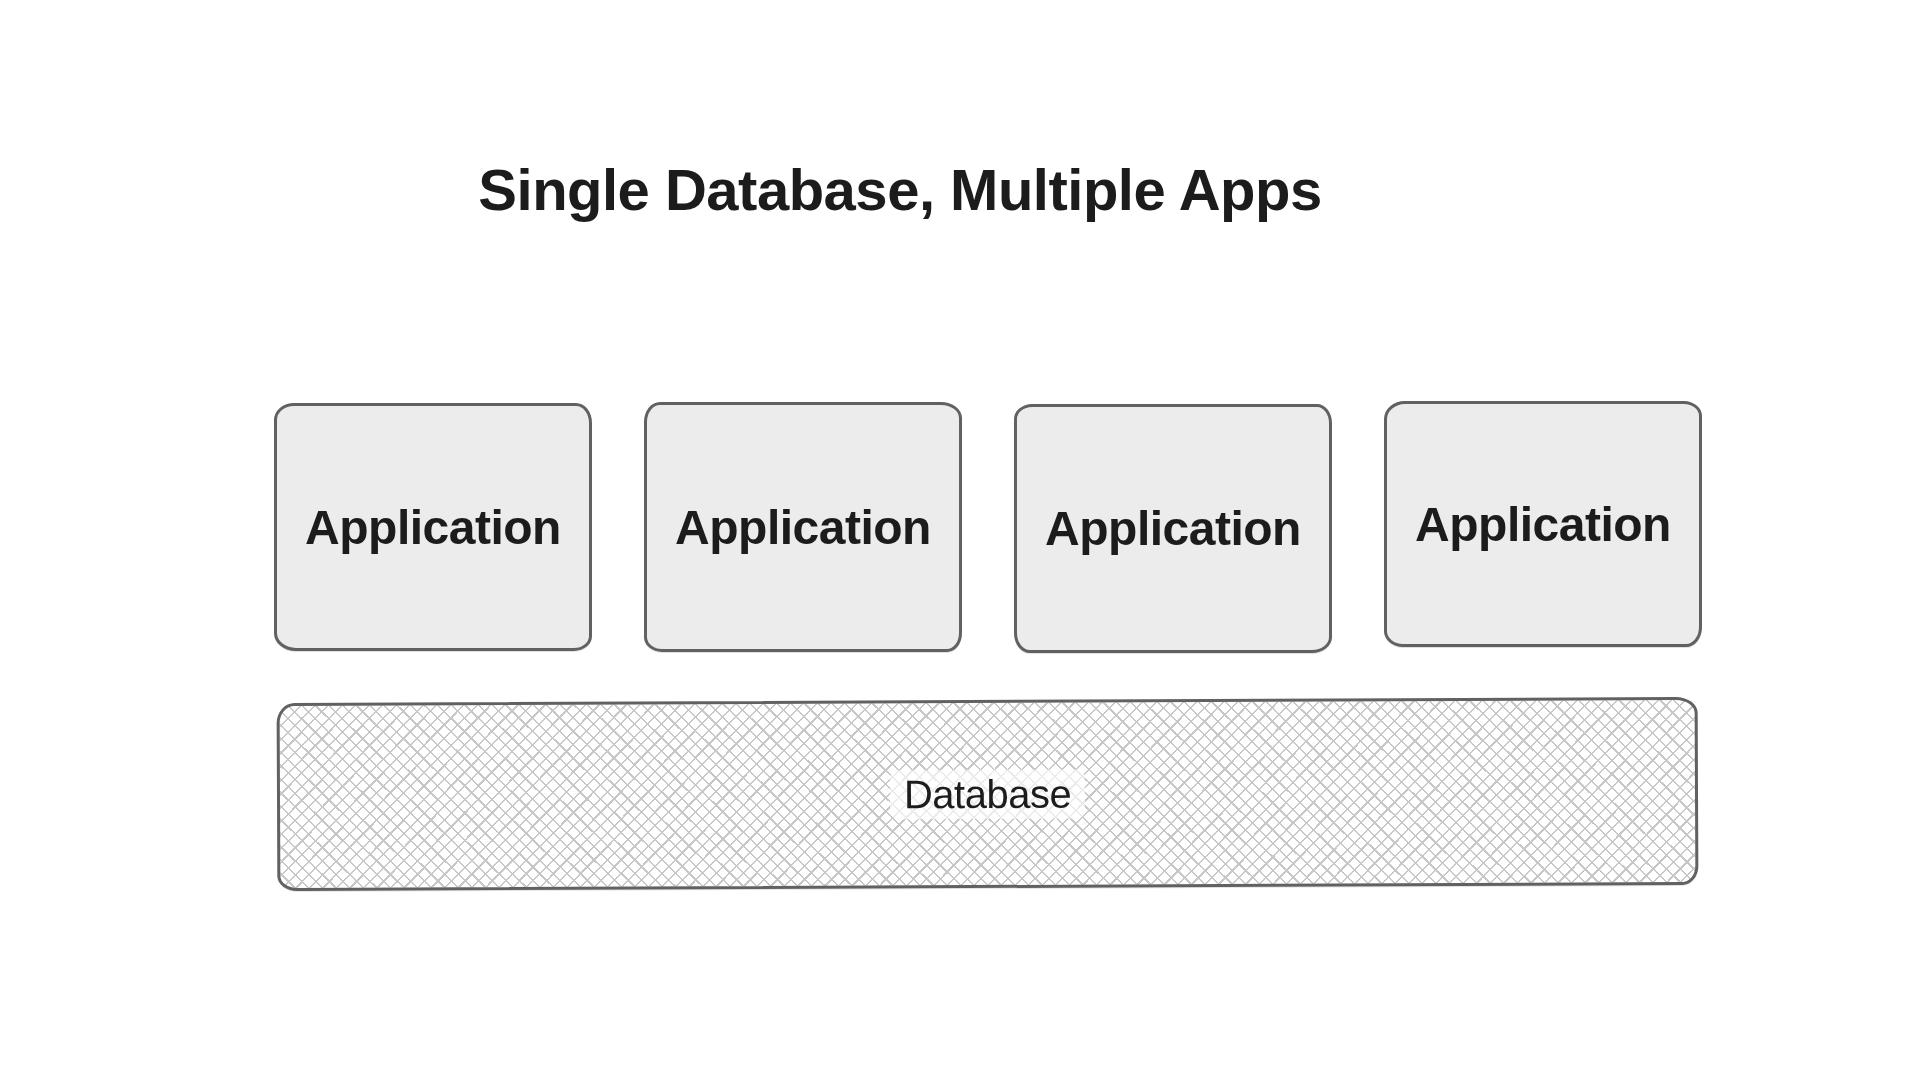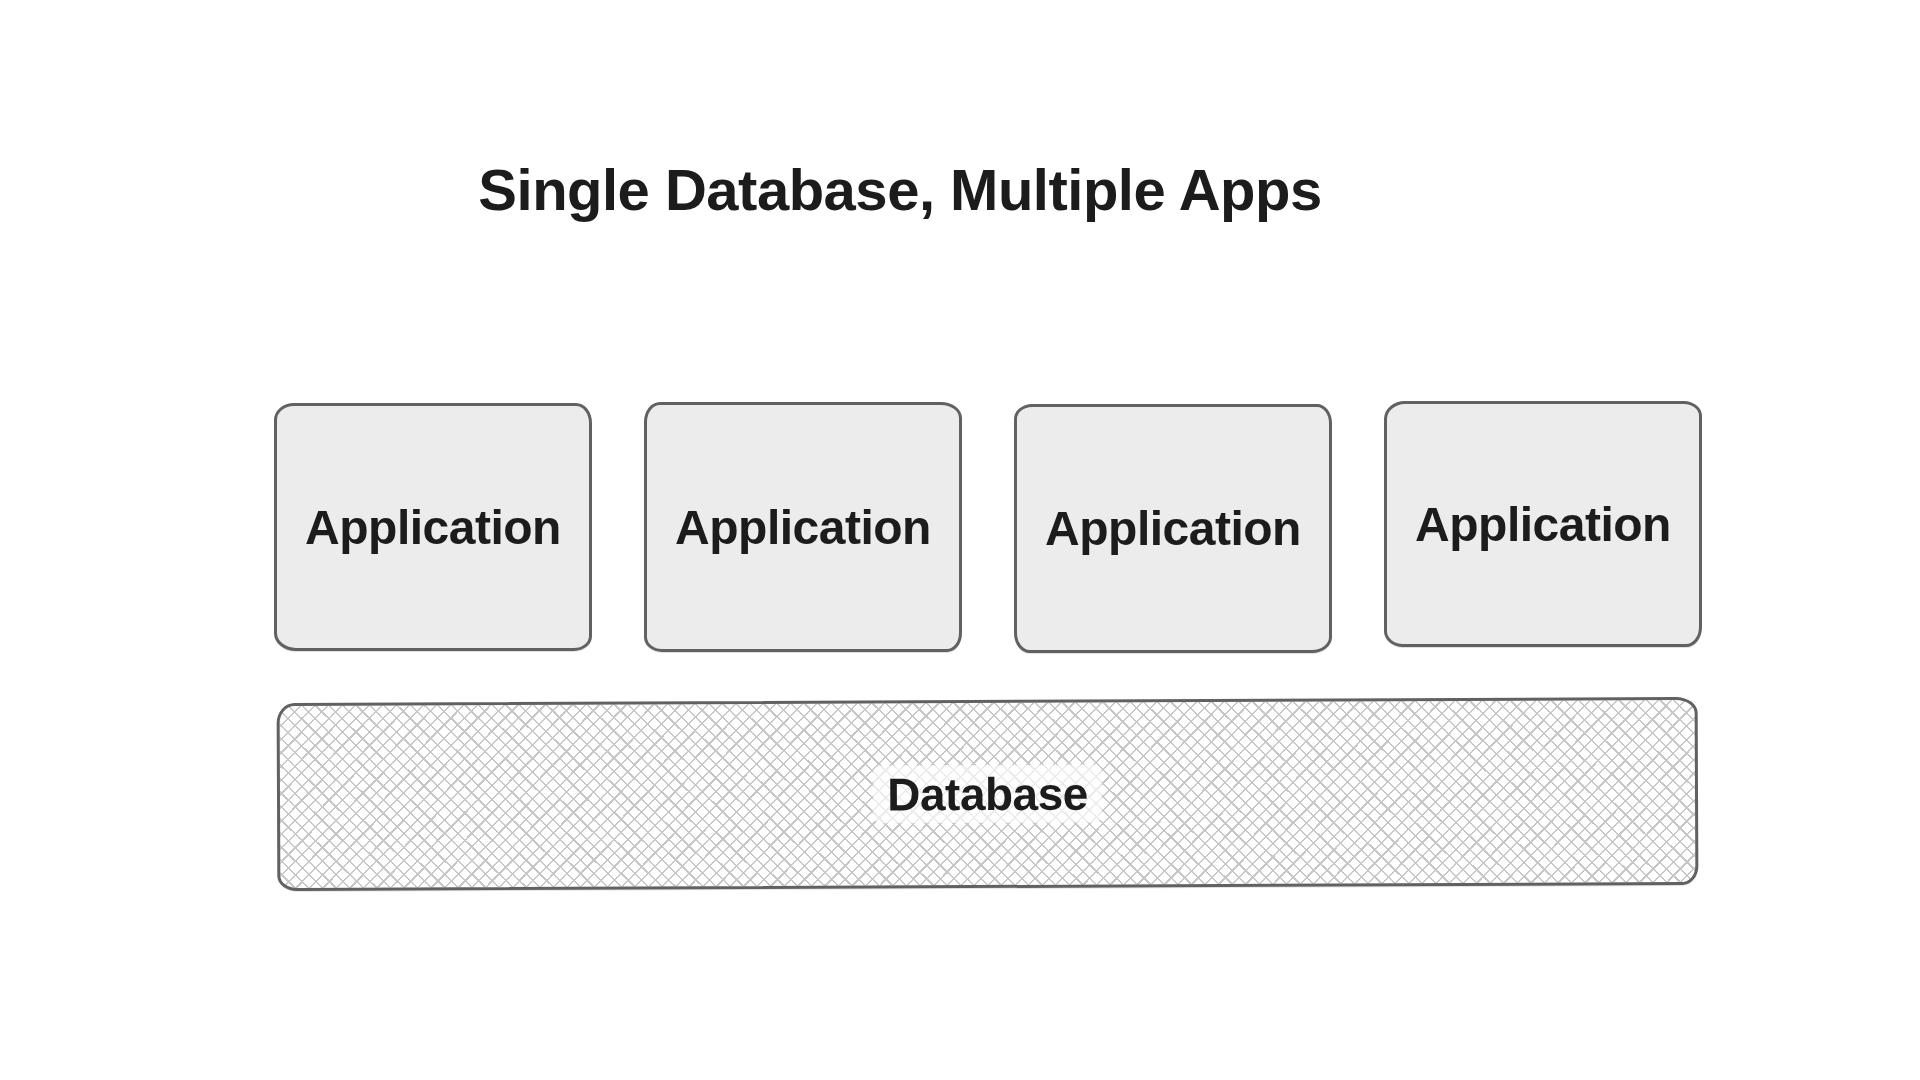--- a/index.html
+++ b/index.html
@@ -68,22 +68,22 @@
       repeating-linear-gradient(-45deg, var(--hatch) 0 1.6px, transparent 1.6px 9.6px);
     border:3px solid var(--box-border);
     border-radius:18px 22px 16px 20px / 20px 16px 19px 15px;
     display:flex;
     align-items:center;
     justify-content:center;
     transform:rotate(-0.25deg);
     box-shadow:0 1px 0 rgba(0,0,0,0.10);
   }
   .database-label{
-    font-size:46px;
-    font-weight:700;
+    font-size:40px;
+    font-weight:400;
     letter-spacing:-0.5px;
     background:rgba(255,255,255,0.65);
     padding:2px 14px;
     border-radius:8px;
   }
 </style>
 </head>
 <body>
 
 <div class="diagram-title">Single Database, Multiple Apps</div>

